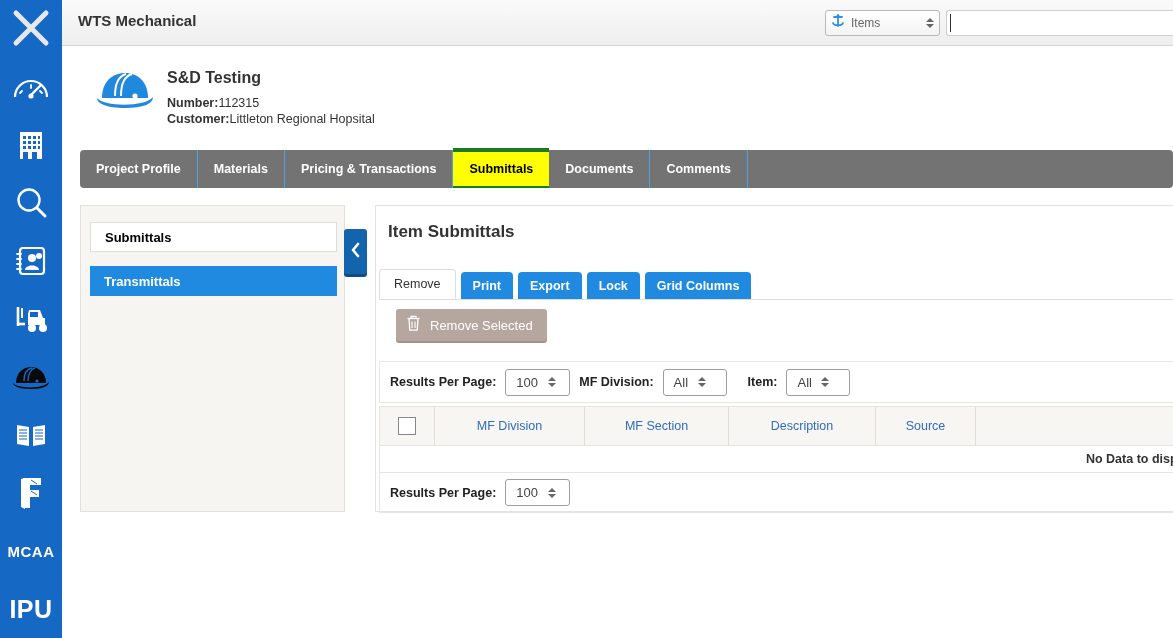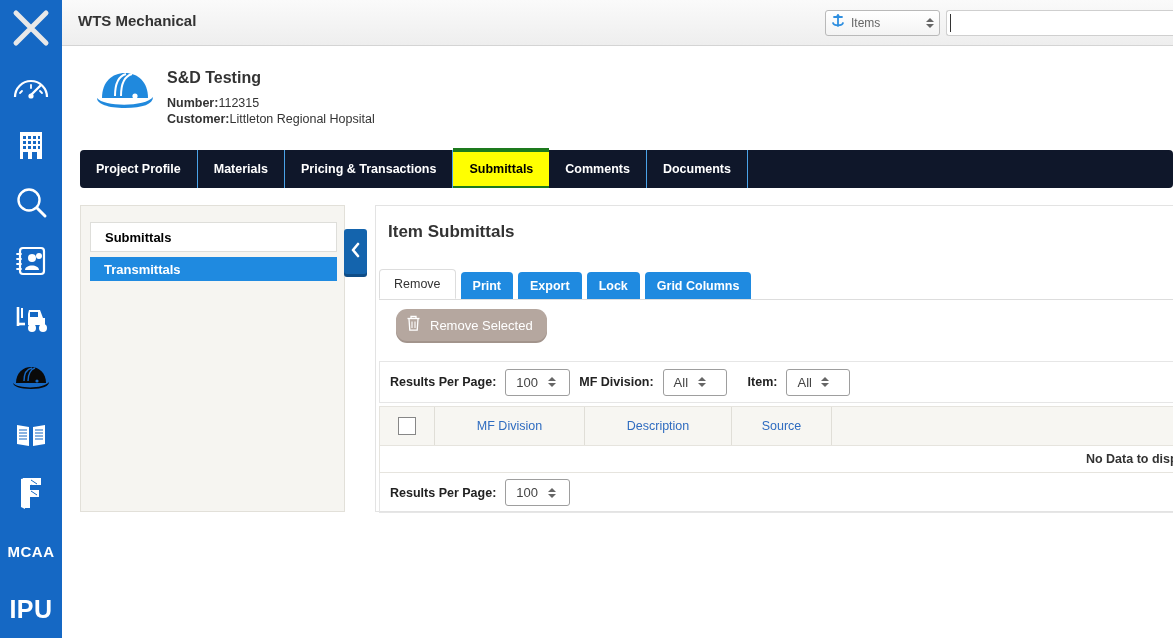--- a/index.html
+++ b/index.html
@@ -87,21 +87,21 @@
   }
   .proj-row.r1 { left: 105px; top: 50px; }
   .proj-row.r2 { left: 105px; top: 66px; }
   .proj-row b { font-weight: bold; text-align: right; }
   .proj-row .val { font-weight: normal; margin-left: 0; }
 
   
   .navbar {
     position: absolute; left: 80px; top: 150px;
     width: 1093px; height: 38px;
-    background: #0f172a; border-radius: 4px;
+    background: #737373; border-radius: 4px;
     display: flex; align-items: stretch;
   }
   .navtab {
     display: flex; align-items: center; padding: 0 16px;
     font-size: 12.5px; font-weight: bold; color: #ffffff;
     border-right: 1px solid #4aa3e8; position: relative;
   }
   .navtab.active {
     background: #ffff00; color: #000000;
     border-right: none;
@@ -119,22 +119,22 @@
     background: #f6f5f1; border: 1px solid #e2e0d9;
   }
   .sub-head {
     position: absolute; left: 9px; top: 16px;
     width: 247px; height: 30px;
     background: #ffffff; border: 1px solid #dededa;
     display: flex; align-items: center; padding-left: 14px;
     font-size: 13px; font-weight: bold; color: #000000;
   }
   .sub-item {
-    position: absolute; left: 9px; top: 51px;
-    width: 247px; height: 24px;
+    position: absolute; left: 9px; top: 60px;
+    width: 247px; height: 30px;
     background: #1f8ae0;
     display: flex; align-items: center; padding-left: 14px;
     font-size: 13px; font-weight: bold; color: #ffffff;
   }
   .collapse-btn {
     position: absolute; left: 344px; top: 229px;
     width: 23px; height: 45px;
     background: #1464ad; border-radius: 3px;
     display: flex; align-items: center; justify-content: center;
     box-shadow: 0 3px 0 0 #0f4d87;
@@ -168,21 +168,21 @@
     display: flex; align-items: center;
     font-size: 12.5px; font-weight: bold; color: #ffffff;
   }
   .btn-underline {
     position: absolute; left: 3px; top: 93px;
     width: 817px; height: 1px; background: #dddddd;
   }
   .remove-btn {
     position: absolute; left: 20px; top: 103px;
     height: 32px; padding: 0 14px 0 10px;
-    background: #b5a79f; border-radius: 11px;
+    background: #b5a79f; border-radius: 3px;
     display: flex; align-items: center; gap: 9px;
     font-size: 13px; color: #ffffff;
     box-shadow: 0 2px 0 0 #a2948c;
   }
 
   .filterbar {
     position: absolute; left: 3px; top: 155px;
     width: 817px; height: 42px;
     border: 1px solid #e6e6e6;
     display: flex; align-items: center; padding-left: 10px; gap: 9px;
@@ -375,22 +375,22 @@
     <div class="proj-row r2">
       <b>Customer:</b><span class="val">Littleton Regional Hopsital</span>
     </div>
   </div>
 
   <div class="navbar">
     <div class="navtab">Project Profile</div>
     <div class="navtab">Materials</div>
     <div class="navtab">Pricing &amp; Transactions</div>
     <div class="navtab active">Submittals</div>
+    <div class="navtab">Documents</div>
     <div class="navtab">Comments</div>
-    <div class="navtab">Documents</div>
   </div>
 
   <div class="subpanel">
     <div class="sub-head">Submittals</div>
     <div class="sub-item">Transmittals</div>
   </div>
 
   <div class="collapse-btn">
     <span>
       <svg width="11" height="16" viewBox="0 0 11 16">
@@ -449,20 +449,21 @@
           </span>
       </div>
     </div>
 
     <div class="grid">
       <div class="ghead">
         <div class="gcell" style="width:55px;">
           <span class="chkbox"></span>
         </div>
         <div class="gcell" style="width:150px;">MF Division</div>
+        <div class="gcell" style="width:144px;">MF Section</div>
         <div class="gcell" style="width:147px;">Description</div>
         <div class="gcell" style="width:100px;">Source</div>
         <div class="gcell" style="width:78px;"></div>
       </div>
       <div class="gnodata">
         <span>No Data to display</span>
       </div>
       <div class="gfoot">
         <span class="fl">Results Per Page:</span>
         <div class="mini-select ms-100">

